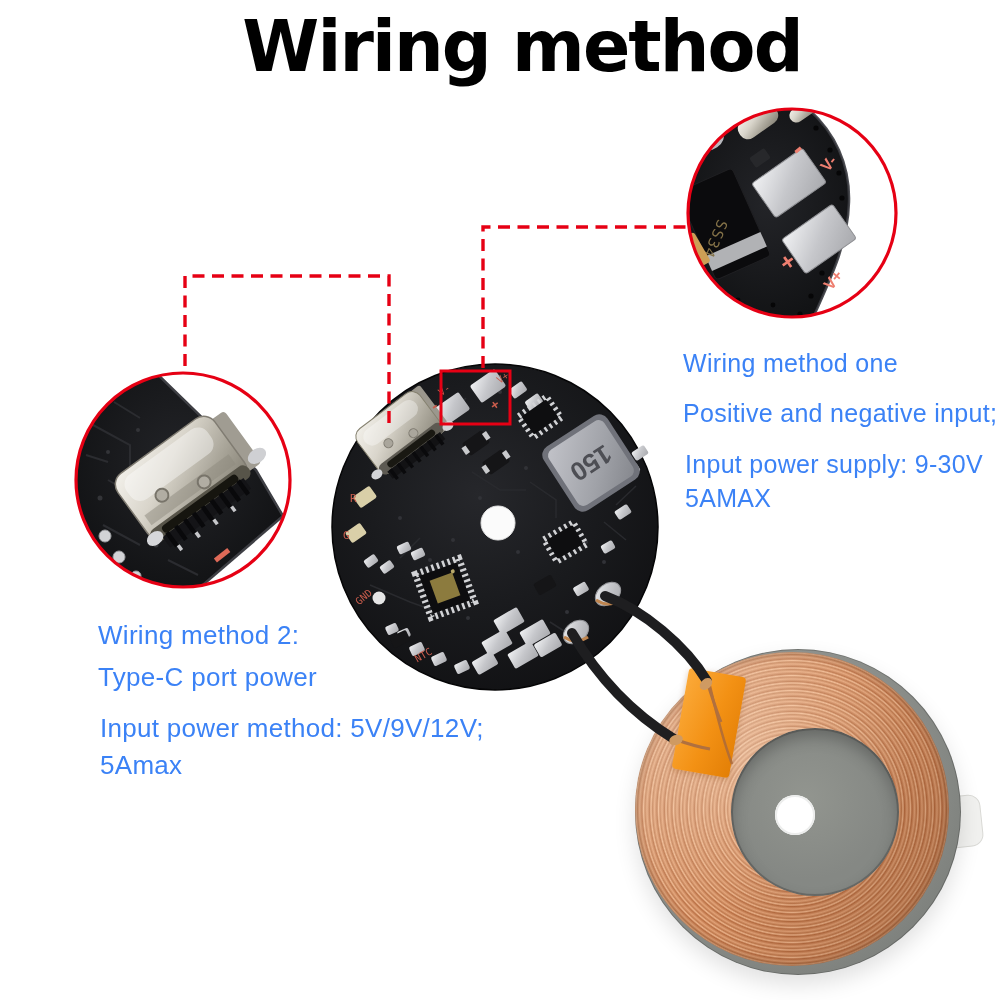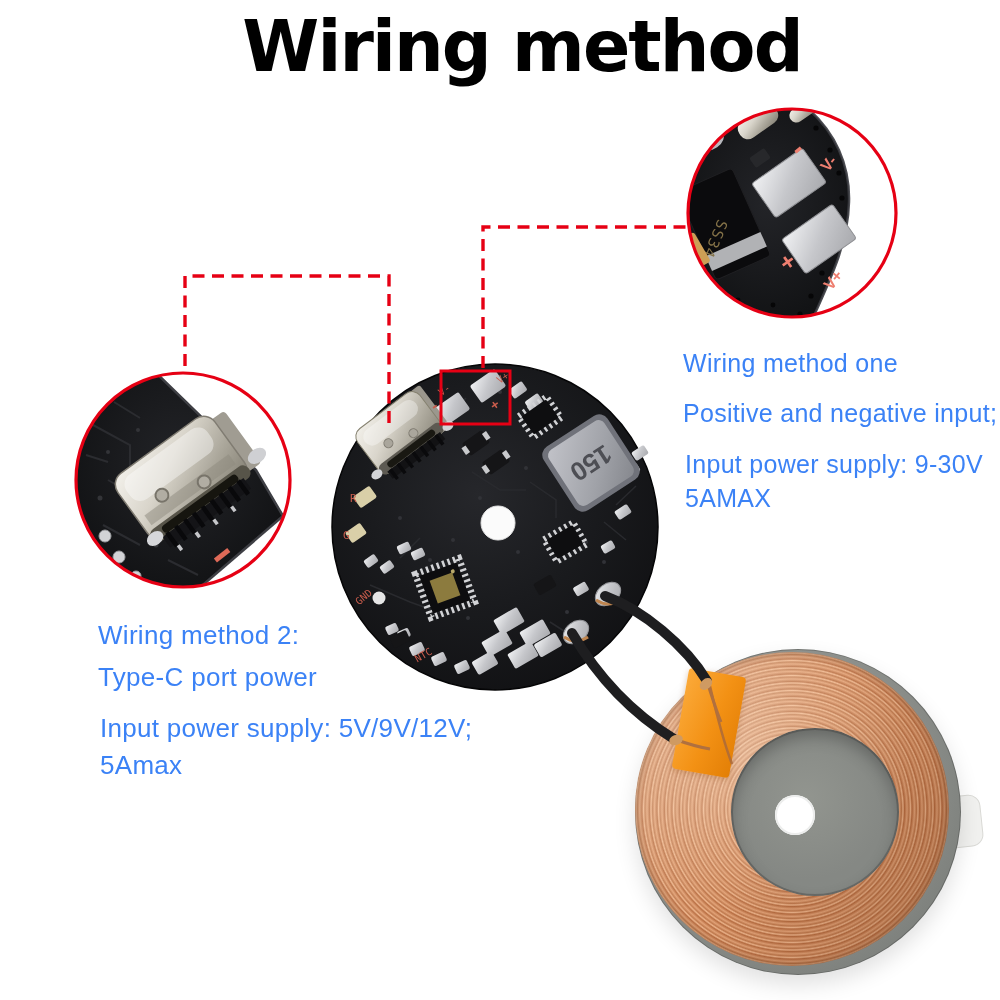--- a/index.html
+++ b/index.html
@@ -349,17 +349,17 @@
 
   <div>
     <div class="cap cap-r" style="left:635px;top:349px;">Wiring method one</div>
     <div class="cap cap-r" style="left:635px;top:399px;">Positive and negative input;</div>
     <div class="cap cap-r" style="left:637px;top:450px;text-align:center;">Input power supply: 9-30V</div>
     <div class="cap cap-r" style="left:637px;top:484px;">5AMAX</div>
   </div>
   <div>
     <div class="cap cap-l" style="left:50px;top:620px;text-align:center;">Wiring method 2:</div>
     <div class="cap cap-l" style="left:50px;top:662px;">Type-C port power</div>
-    <div class="cap cap-l" style="left:52px;top:713px;">Input power supply: 5V/9V/12V;</div>
+    <div class="cap cap-l" style="left:52px;top:713px;">Input power method: 5V/9V/12V;</div>
     <div class="cap cap-l" style="left:52px;top:750px;">5Amax</div>
   </div>
 
 </div>
 
 </body></html>

